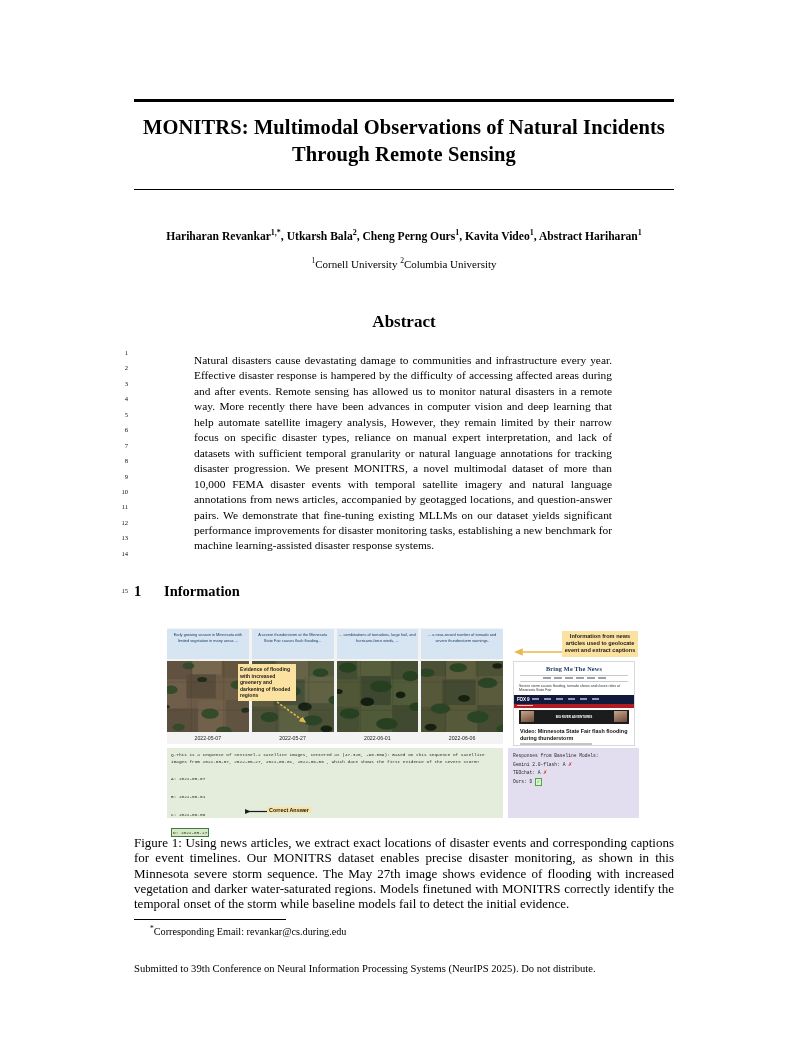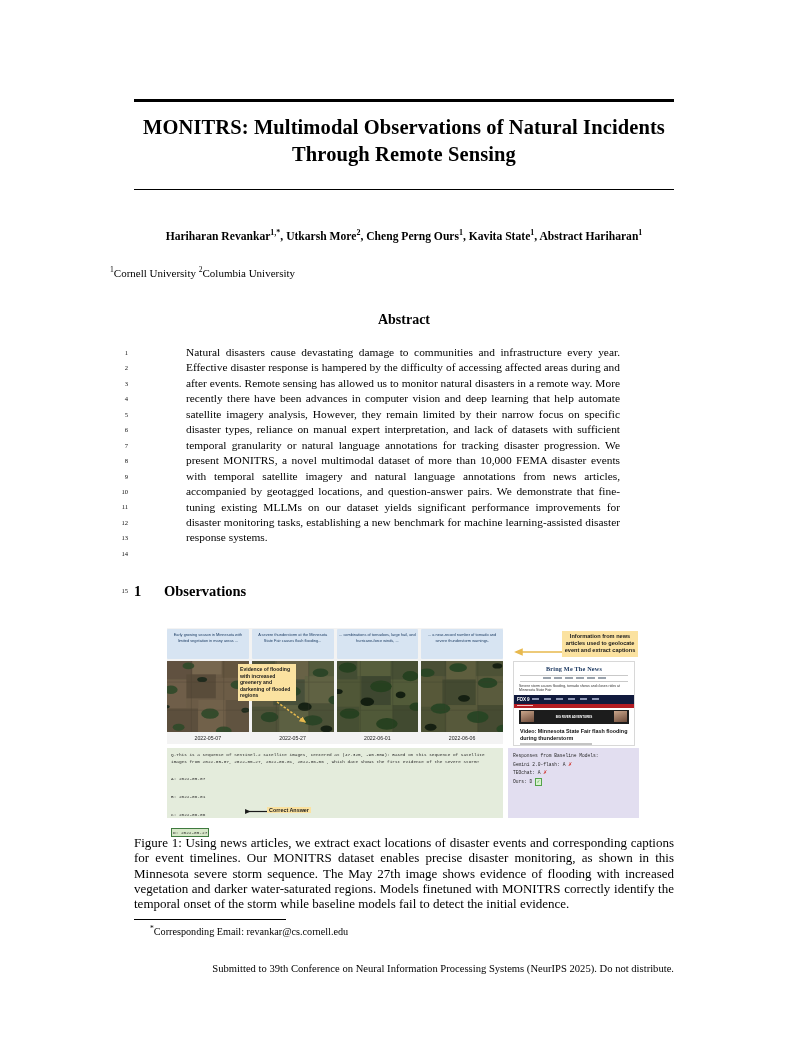--- a/index.html
+++ b/index.html
@@ -49,45 +49,45 @@
     position: absolute;
     left: 110px; top: 228px;
     width: 588px;
     text-align: center;
     font-size: 11.6px;
     font-weight: bold;
   }
   .authors sup { font-size: 8px; font-weight: bold; vertical-align: super; }
   .affil {
     position: absolute;
-    left: 110px; top: 265px;
+    left: 110px; top: 256px;
     width: 588px;
-    text-align: left;
+    text-align: center;
     font-size: 11px;
   }
   .affil sup { font-size: 7.6px; vertical-align: super; }
 
   
   .abstract-head {
     position: absolute;
     left: 110px; top: 312px;
     width: 588px;
     text-align: center;
-    font-size: 14px;
+    font-size: 17px;
     font-weight: bold;
   }
   .abstract-body {
     position: absolute;
     left: 186px; top: 345px;
     width: 434px;
     font-size: 11.4px;
     line-height: 15.45px;
     text-align: justify;
   }
-  .abstract-body p { margin: 0; }
+  .abstract-body p { margin: 8px; }
 
   
   .linenums {
     position: absolute;
     left: 112px;
     width: 16px;
     text-align: right;
     font-size: 6.6px;
     color: #111;
     line-height: 15.45px;
@@ -412,36 +412,35 @@
     position: absolute;
     left: 150px; top: 924px;
     font-size: 10.2px;
   }
   .footnote sup { font-size: 7.5px; vertical-align: super; }
   .submitted {
     position: absolute;
     left: 134px; top: 963px;
     width: 540px;
     font-size: 10.6px;
-    text-align: right;
   }
 </style>
 </head>
 <body>
 
 <div class="page">
 
   <div class="rule-top"></div>
 
   <div class="title">MONITRS: Multimodal Observations of Natural Incidents Through Remote Sensing</div>
 
   <div class="rule-under-title"></div>
 
   <div class="authors">
-    <span><span>Hariharan Revankar</span><sup>1,*</sup></span><span>, </span><span><span>Utkarsh More</span><sup>2</sup></span><span>, </span><span><span>Cheng Perng Ours</span><sup>1</sup></span><span>, </span><span><span>Kavita State</span><sup>1</sup></span><span>, </span><span><span>Abstract Hariharan</span><sup>1</sup></span>
+    <span><span>Hariharan Revankar</span><sup>1,*</sup></span><span>, </span><span><span>Utkarsh Bala</span><sup>2</sup></span><span>, </span><span><span>Cheng Perng Ours</span><sup>1</sup></span><span>, </span><span><span>Kavita Video</span><sup>1</sup></span><span>, </span><span><span>Abstract Hariharan</span><sup>1</sup></span>
   </div>
 
   <div class="affil">
     <sup>1</sup><span>Cornell University</span>
     <sup>2</sup><span>Columbia University</span>
   </div>
 
   <div class="abstract-head">Abstract</div>
 
   <div class="linenums" style="top:345px;">
@@ -463,21 +462,21 @@
 
   <div class="abstract-body">
     <p>Natural disasters cause devastating damage to communities and infrastructure every year. Effective disaster response is hampered by the difficulty of accessing affected areas during and after events. Remote sensing has allowed us to monitor natural disasters in a remote way. More recently there have been advances in computer vision and deep learning that help automate satellite imagery analysis, However, they remain limited by their narrow focus on specific disaster types, reliance on manual expert interpretation, and lack of datasets with sufficient temporal granularity or natural language annotations for tracking disaster progression. We present MONITRS, a novel multimodal dataset of more than 10,000 FEMA disaster events with temporal satellite imagery and natural language annotations from news articles, accompanied by geotagged locations, and question-answer pairs. We demonstrate that fine-tuning existing MLLMs on our dataset yields significant performance improvements for disaster monitoring tasks, establishing a new benchmark for machine learning-assisted disaster response systems.</p>
   </div>
 
   <div class="linenums" style="top:583px;">
     <div>15</div>
   </div>
 
   <div class="sec-head">
-    <span class="num">1</span><span>Observations</span>
+    <span class="num">1</span><span>Information</span>
   </div>
 
   <div class="figure">
 
     <div class="filmstrip">
 
       <div class="cap-row">
         <div class="cap-box">Early growing season in Minnesota with limited vegetation in many areas ...</div>
         <div class="cap-box">A severe thunderstorm at the Minnesota State Fair causes flash flooding...</div>
         <div class="cap-box">... combinations of tornadoes, large hail, and hurricane-force winds, ...</div>
@@ -736,18 +735,18 @@
         <span class="mark-v">✓</span>
       </div>
     </div>
 
   </div>
 
   <div class="fig-caption">Figure 1: Using news articles, we extract exact locations of disaster events and corresponding captions for event timelines. Our MONITRS dataset enables precise disaster monitoring, as shown in this Minnesota severe storm sequence. The May 27th image shows evidence of flooding with increased vegetation and darker water-saturated regions. Models finetuned with MONITRS correctly identify the temporal onset of the storm while baseline models fail to detect the initial evidence.</div>
 
   <div class="foot-rule"></div>
   <div class="footnote">
-    <sup>*</sup><span>Corresponding Email: revankar@cs.cornell.edu</span>
+    <sup>*</sup><span>Corresponding Email: revankar@cs.during.edu</span>
   </div>
 
   <div class="submitted">Submitted to 39th Conference on Neural Information Processing Systems (NeurIPS 2025). Do not distribute.</div>
 
 </div>
 
 </body></html>

